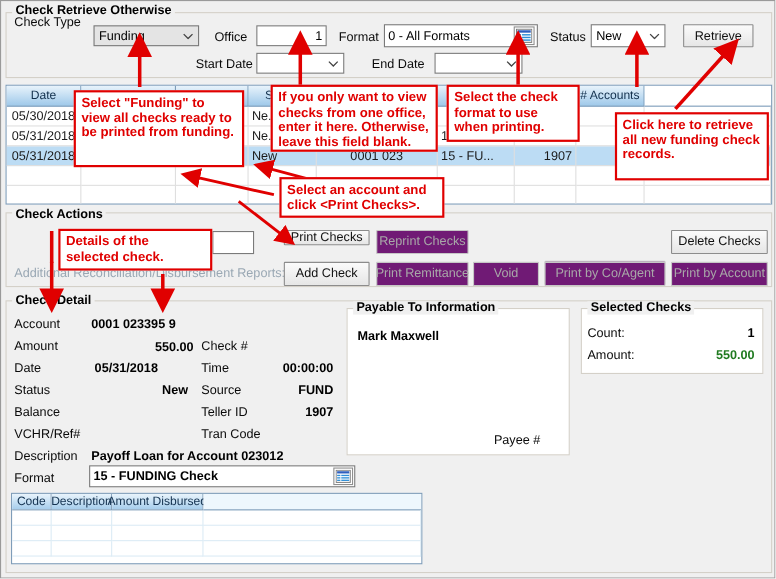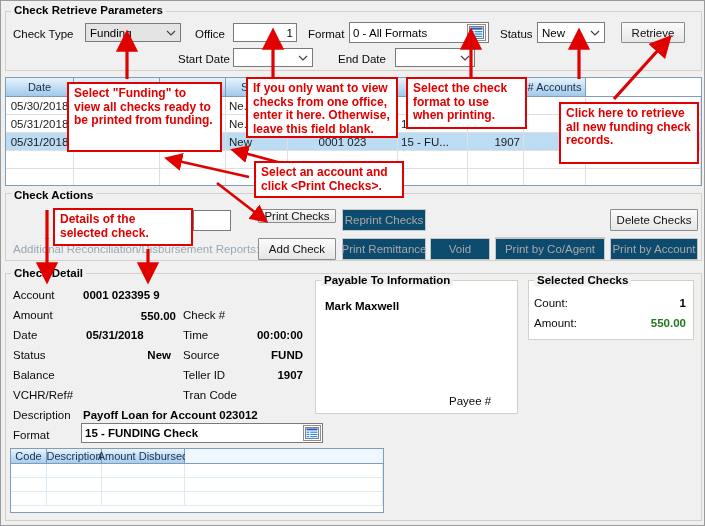--- a/index.html
+++ b/index.html
@@ -91,21 +91,21 @@
     font-size: 11.5px;
     color: #111;
     display: flex;
     align-items: center;
     justify-content: center;
     white-space: nowrap;
     border-radius: 1px;
   }
   .btn.disabled {
     color: #a8a8a8;
-    background: #0c4a6e;
+    background: #701a75;
     border-color: #c6c6c6;
   }
 
   
   .lookup {
     position: absolute;
     background: #ffffff;
     border: 1px solid #8f8f8f;
     box-sizing: border-box;
     display: flex;
@@ -211,23 +211,23 @@
     white-space: nowrap;
   }
   .money-green { color: #1f7a1f; }
 </style>
 </head>
 <body>
 
 <div id="app">
 
   <div class="gbox" style="left:4px; top:10px; width:697px; height:60px;"></div>
-  <div class="glegend" style="left:10px; top:3px;">Check Retrieve Parameters</div>
-
-  <div class="lbl" style="left:12px; top:27px;">Check Type</div>
+  <div class="glegend" style="left:10px; top:3px;">Check Retrieve Otherwise</div>
+
+  <div class="lbl" style="left:12px; top:14px;">Check Type</div>
   <div class="combo grey" style="left:84px; top:22px; width:96px; height:19px;">
     <span class="ctext">Funding</span>
     <span class="chev">
       <svg width="10" height="6" viewBox="0 0 10 6">
           <path d="M1 1 L5 5 L9 1" stroke="#444" stroke-width="1.2" fill="none"></path>
         </svg>
     </span>
   </div>
 
   <div class="lbl" style="left:194px; top:27px;">Office</div>

